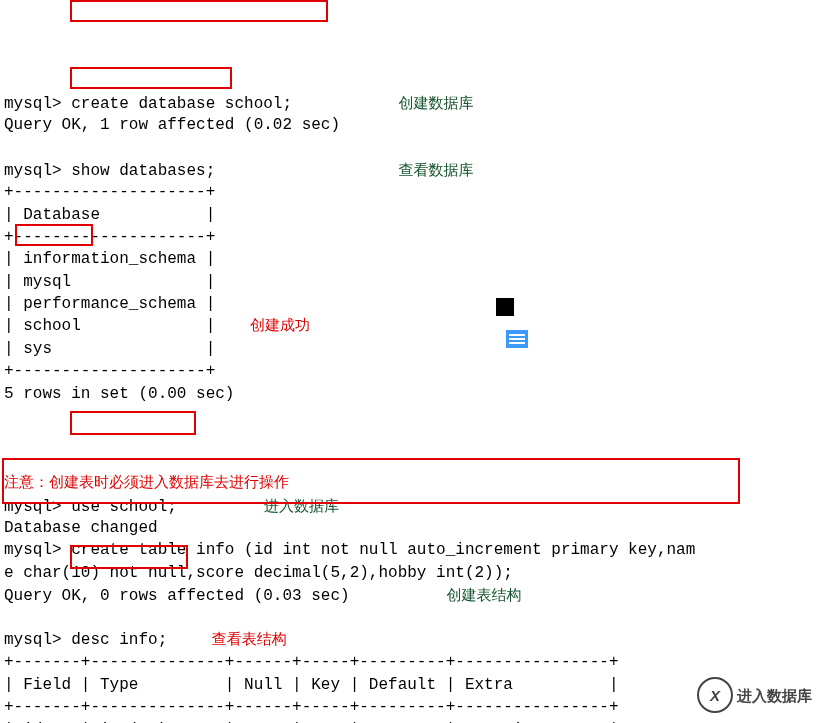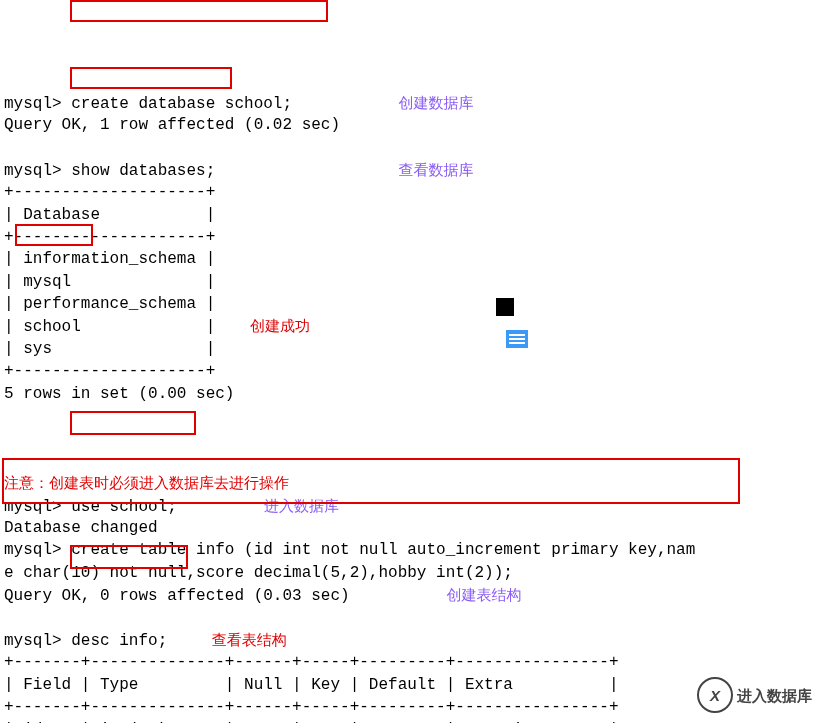--- a/index.html
+++ b/index.html
@@ -11,22 +11,22 @@
     padding: 2px 4px;
     background: #fff;
     color: #000;
     width: 816px;
     height: 723px;
     box-sizing: border-box;
     overflow: hidden;
     position: relative;
   }
   .line { position: relative; display: block; height: 22.4px; }
-  .red { color: #8b5cf6; font-family: "Microsoft YaHei", sans-serif; font-size: 15px; margin-left: 20px; margin-top: 46px; }
-  .red-tight { color: #e00000; font-family: Liberation Sans, sans-serif; font-size: 15px; margin-left: 6px; }
+  .red { color: #14532d; font-family: "Microsoft YaHei", sans-serif; font-size: 15px; margin-left: 20px; margin-top: 46px; }
+  .red-tight { color: #e00000; font-family: Liberation Serif, serif; font-size: 15px; margin-left: 6px; }
   .box {
     position: absolute;
     border: 2px solid #e00000;
     pointer-events: none;
     box-sizing: border-box;
   }
   .black-sq {
     position: absolute;
     width: 18px;
     height: 18px;

